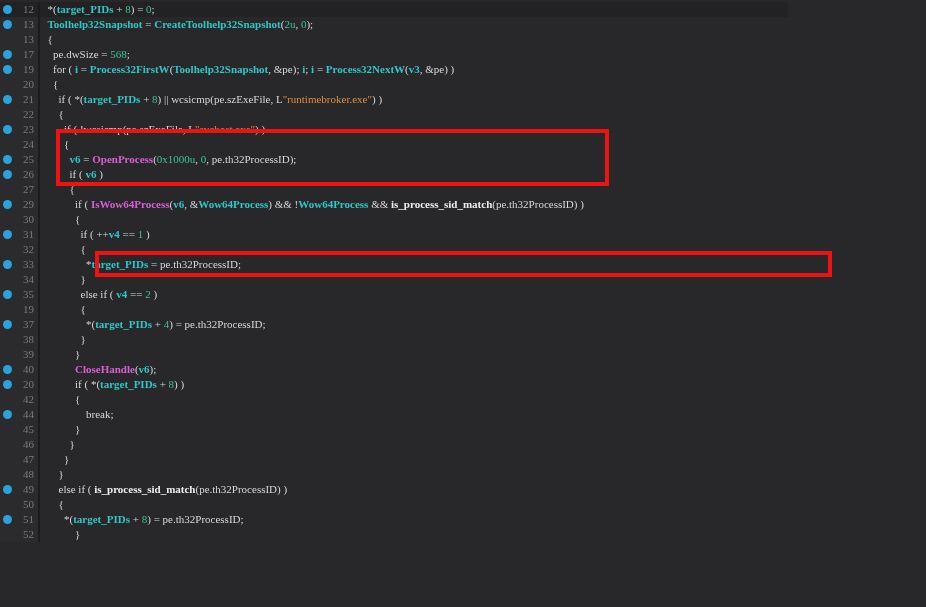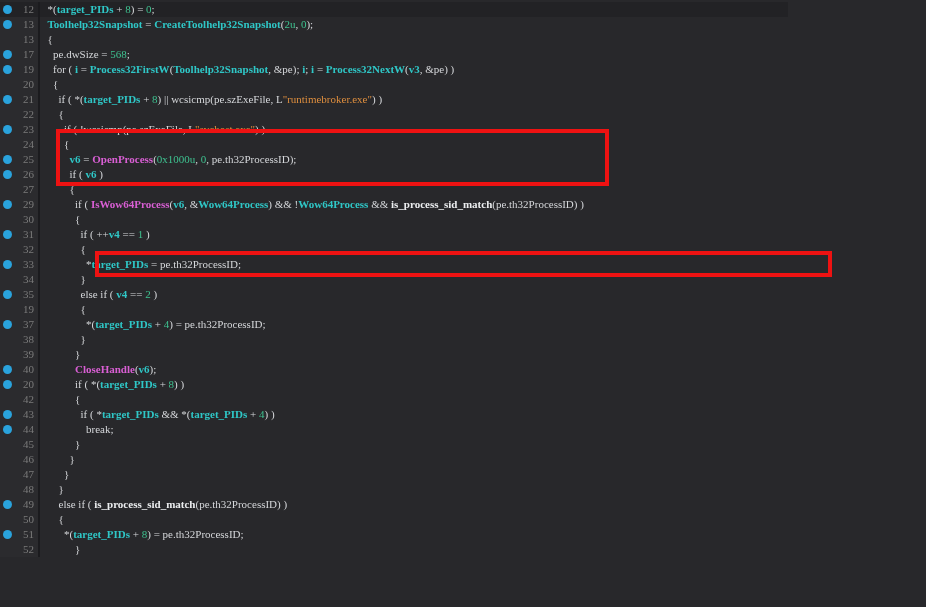--- a/index.html
+++ b/index.html
@@ -65,21 +65,20 @@
       <div class="row"><div class="gutter"><span class="dot"></span><span class="num">33</span></div><div class="code"><span class="tk-w">                *</span><span class="tk-c">target_PIDs</span><span class="tk-w"> = pe.th32ProcessID;</span></div></div>
       <div class="row"><div class="gutter"><span class="num">34</span></div><div class="code"><span class="tk-w">              }</span></div></div>
       <div class="row"><div class="gutter"><span class="dot"></span><span class="num">35</span></div><div class="code"><span class="tk-w">              else if ( </span><span class="tk-c">v4</span><span class="tk-w"> == </span><span class="tk-n">2</span><span class="tk-w"> )</span></div></div>
       <div class="row"><div class="gutter"><span class="num">19</span></div><div class="code"><span class="tk-w">              {</span></div></div>
       <div class="row"><div class="gutter"><span class="dot"></span><span class="num">37</span></div><div class="code"><span class="tk-w">                *(</span><span class="tk-c">target_PIDs</span><span class="tk-w"> + </span><span class="tk-n">4</span><span class="tk-w">) = pe.th32ProcessID;</span></div></div>
       <div class="row"><div class="gutter"><span class="num">38</span></div><div class="code"><span class="tk-w">              }</span></div></div>
       <div class="row"><div class="gutter"><span class="num">39</span></div><div class="code"><span class="tk-w">            }</span></div></div>
       <div class="row"><div class="gutter"><span class="dot"></span><span class="num">40</span></div><div class="code"><span class="tk-w">            </span><span class="tk-m">CloseHandle</span><span class="tk-w">(</span><span class="tk-c">v6</span><span class="tk-w">);</span></div></div>
       <div class="row"><div class="gutter"><span class="dot"></span><span class="num">20</span></div><div class="code"><span class="tk-w">            if ( *(</span><span class="tk-c">target_PIDs</span><span class="tk-w"> + </span><span class="tk-n">8</span><span class="tk-w">) )</span></div></div>
       <div class="row"><div class="gutter"><span class="num">42</span></div><div class="code"><span class="tk-w">            {</span></div></div>
-      <div class="row"><div class="gutter"><span class="dot"></span><span class="num">43</span></div><div class="code"><span class="tk-w">              if ( *</span><span class="tk-c">target_PIDs</span><span class="tk-w"> &amp;&amp; *(</span><span class="tk-c">target_PIDs</span><span class="tk-w"> + </span><span class="tk-n">4</span><span class="tk-w">) )</span></div></div>
       <div class="row"><div class="gutter"><span class="dot"></span><span class="num">44</span></div><div class="code"><span class="tk-w">                break;</span></div></div>
       <div class="row"><div class="gutter"><span class="num">45</span></div><div class="code"><span class="tk-w">            }</span></div></div>
       <div class="row"><div class="gutter"><span class="num">46</span></div><div class="code"><span class="tk-w">          }</span></div></div>
       <div class="row"><div class="gutter"><span class="num">47</span></div><div class="code"><span class="tk-w">        }</span></div></div>
       <div class="row"><div class="gutter"><span class="num">48</span></div><div class="code"><span class="tk-w">      }</span></div></div>
       <div class="row"><div class="gutter"><span class="dot"></span><span class="num">49</span></div><div class="code"><span class="tk-w">      else if ( </span><span class="tk-f">is_process_sid_match</span><span class="tk-w">(pe.th32ProcessID) )</span></div></div>
       <div class="row"><div class="gutter"><span class="num">50</span></div><div class="code"><span class="tk-w">      {</span></div></div>
       <div class="row"><div class="gutter"><span class="dot"></span><span class="num">51</span></div><div class="code"><span class="tk-w">        *(</span><span class="tk-c">target_PIDs</span><span class="tk-w"> + </span><span class="tk-n">8</span><span class="tk-w">) = pe.th32ProcessID;</span></div></div>
       <div class="row"><div class="gutter"><span class="num">52</span></div><div class="code"><span class="tk-w">            }</span></div></div>
     </div>

